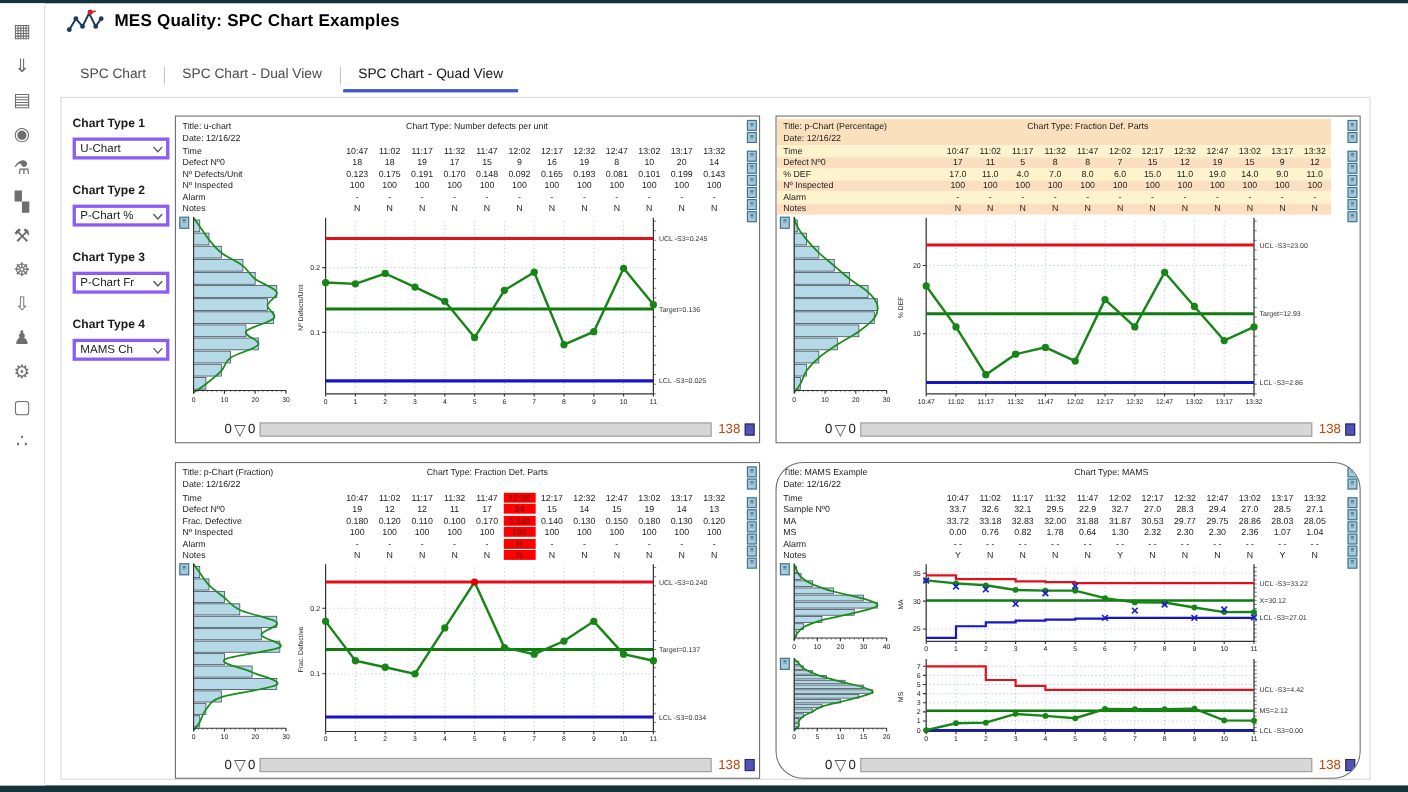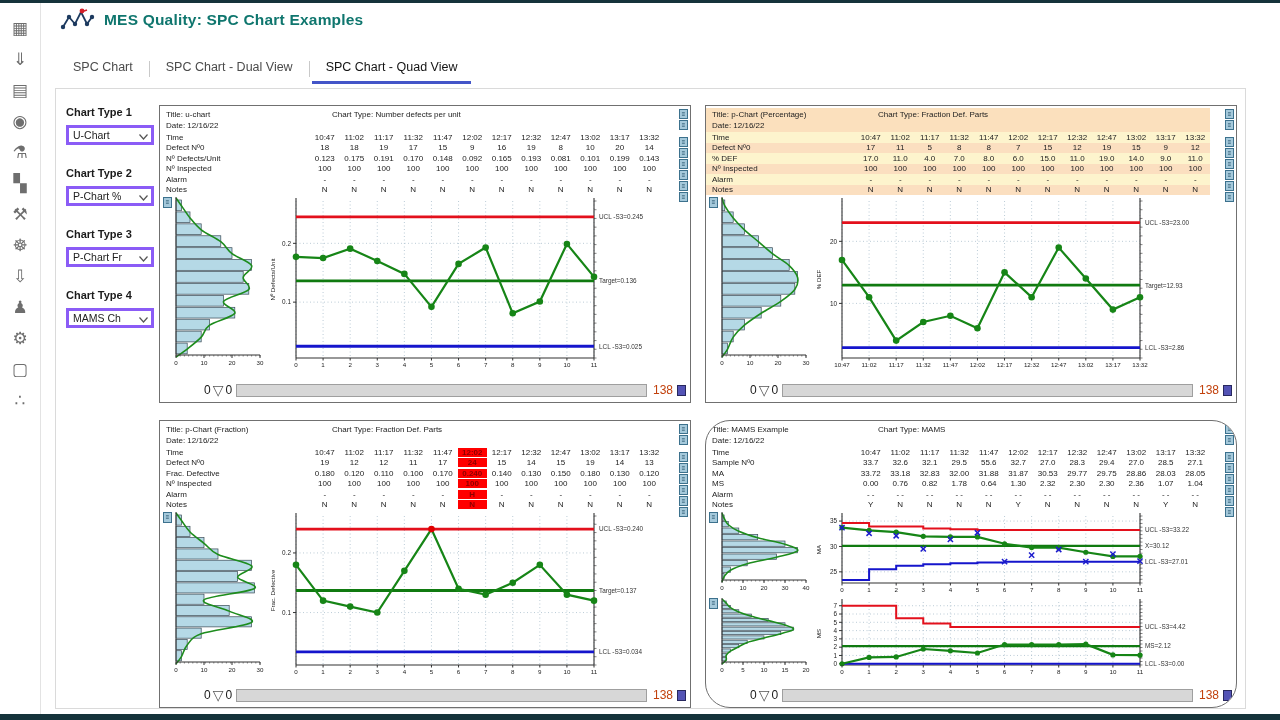--- a/index.html
+++ b/index.html
@@ -11,21 +11,21 @@
   
   .sidebar { position:absolute; left:0; top:3px; width:41px; height:711px;
              border-right:1px solid #e3e3e3; background:#fff; display:flex;
              flex-direction:column; align-items:center; padding-top:10px; }
   .side-icon { width:30px; height:31px; display:flex; align-items:center; justify-content:center;
                color:#6e6e6e; font-size:17px; cursor:pointer; }
 
   
   .header { position:absolute; left:60px; top:7px; display:flex; align-items:center; gap:8px; }
   .logo svg { display:block; }
-  .app-title { font-size:15.5px; font-weight:bold; color:#0f766e; letter-spacing:.2px; }
+  .app-title { font-size:15.5px; font-weight:bold; color:#000000; letter-spacing:.2px; }
 
   
   .tabs { position:absolute; left:57px; top:54px; display:flex; align-items:center; }
   .tab { position:relative; padding:6px 16px 10px 16px; font-size:12.5px; color:#4b4b4b; cursor:pointer; white-space:nowrap; }
   .tab.active { color:#141414; }
   .tab.active::after { content:""; position:absolute; left:2px; right:2px; bottom:0; height:3px; background:#4355c8; }
   .tab-sep { width:1px; height:16px; background:#c9c9c9; }
 
   
   .frame { position:absolute; left:55px; top:88px; width:1191px; height:621px;
@@ -40,21 +40,21 @@
                 padding:0 3px 0 4px; cursor:pointer; }
   .ctl-select .val { font-size:10.5px; color:#222; white-space:nowrap; overflow:hidden; max-width:68px; }
 
   
   .panel { position:absolute; border:1px solid #707070; background:#fff; overflow:hidden; }
   .ptable { position:relative; padding:2px 26px 0 0; }
   .trow { display:grid; grid-template-columns:150px repeat(12,1fr); align-items:center; }
   .trow .lbl { font-size:8px; color:#222; padding-left:6px; text-align:left; white-space:nowrap; }
   .trow .cell { font-size:8px; color:#222; text-align:center; white-space:nowrap; }
   .titlerow { display:grid; grid-template-columns:1fr 1fr 1fr; font-size:8px; color:#222; padding:2px 0 1px 6px; }
-  .titlerow .ct { text-align:left; white-space:nowrap; }
+  .titlerow .ct { text-align:right; white-space:nowrap; }
   .daterow { font-size:8px; color:#222; padding:1px 0 2px 6px; }
   .trow { height:10.5px; }
   .cell.alarm, .lblcell.alarm { background:#ff0000; color:#8c0000; font-weight:bold; }
   
   .peach .titlerow { background:#fbe0bd; }
   .peach .daterow  { background:#fbe0bd; }
   .peach .trow:nth-child(odd)  { background:#fdf4cd; }
   .peach .trow:nth-child(even) { background:#fbdfc0; }
 
   .pbody { position:relative; display:flex; align-items:flex-start; }
@@ -944,21 +944,21 @@
             <span class="cell">13:02</span>
             <span class="cell">13:17</span>
             <span class="cell">13:32</span>
           </div>
           <div class="trow">
             <span class="lbl">Sample Nº0</span>
             <span class="cell">33.7</span>
             <span class="cell">32.6</span>
             <span class="cell">32.1</span>
             <span class="cell">29.5</span>
-            <span class="cell">55.6</span>
+            <span class="cell">22.9</span>
             <span class="cell">32.7</span>
             <span class="cell">27.0</span>
             <span class="cell">28.3</span>
             <span class="cell">29.4</span>
             <span class="cell">27.0</span>
             <span class="cell">28.5</span>
             <span class="cell">27.1</span>
           </div>
           <div class="trow">
             <span class="lbl">MA</span>

